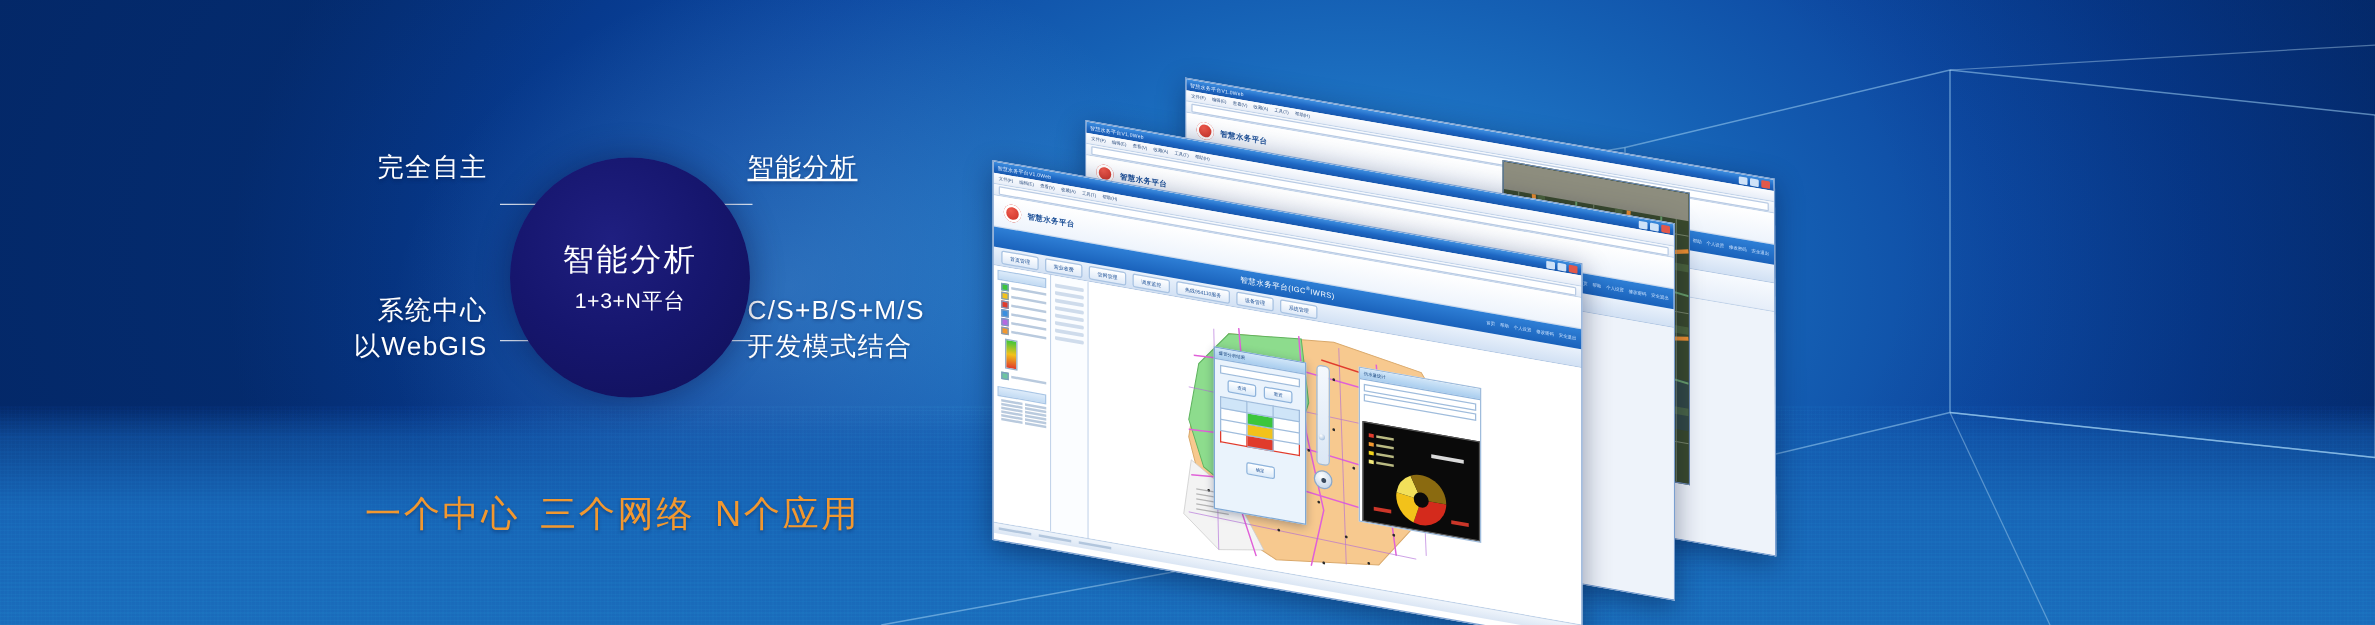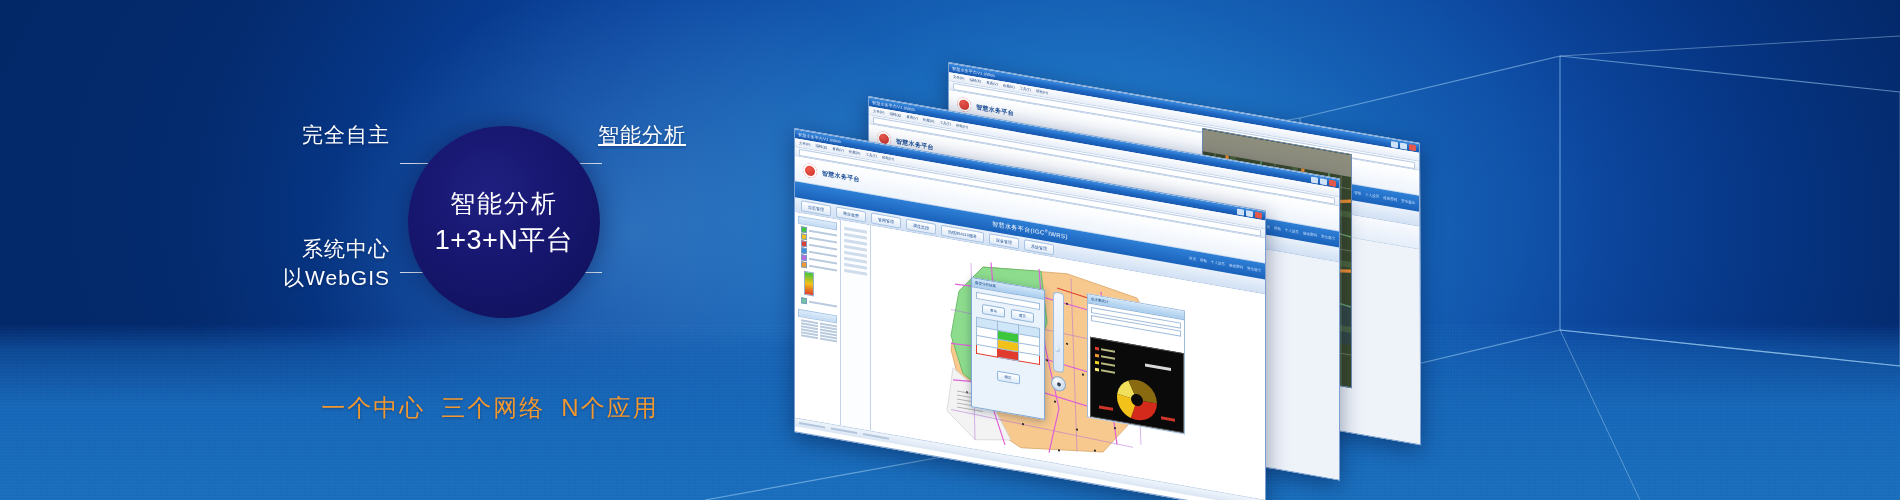--- a/index.html
+++ b/index.html
@@ -52,21 +52,21 @@
     border-radius:50%;
     background:radial-gradient(circle at 42% 34%, #1f1f80 0%, #16166e 48%, #101058 100%);
     box-shadow:0 0 26px rgba(6,14,60,.45);
     display:flex;flex-direction:column;align-items:center;justify-content:center;
     color:#fff;text-align:center;
   }
   .core-cn{font-size:25px;letter-spacing:2px;line-height:1;margin-bottom:11px;font-weight:400;}
   .core-en{font-size:30px;line-height:1;letter-spacing:.5px;white-space:nowrap;margin-bottom:9px;}
   .core-en .reg{font-size:15px;vertical-align:super;letter-spacing:0;}
   .core-en .gap{display:inline-block;width:11px;}
-  .core-sub{font-size:27px;line-height:1;letter-spacing:.5px;white-space:nowrap;}
+  .core-sub{font-size:17px;line-height:1;letter-spacing:.5px;white-space:nowrap;}
 
   .lbl{
     position:absolute;color:#ffffff;font-size:21px;line-height:29px;
     letter-spacing:1px;white-space:nowrap;
     text-shadow:0 1px 3px rgba(0,22,70,.45);
   }
   .lbl.right-align{text-align:right;}
   .lbl.left-align{text-align:left;}
 
   .lbl-tl{left:190px;top:120px;width:200px;}
@@ -75,21 +75,21 @@
   .lbl-br{left:598px;top:234px;width:220px;}
 
   .connector{position:absolute;height:1px;background:rgba(255,255,255,.82);}
   .c-tl{left:400px;top:163px;width:64px;}
   .c-bl{left:400px;top:272px;width:64px;}
   .c-tr{left:540px;top:163px;width:62px;}
   .c-br{left:540px;top:272px;width:62px;}
 
   .tagline{
     position:absolute;left:180px;top:392px;width:620px;text-align:center;
-    color:#f2982f;font-size:24px;letter-spacing:2px;white-space:nowrap;
+    color:#f2982f;font-size:29px;letter-spacing:2px;white-space:nowrap;
     text-shadow:0 1px 3px rgba(0,24,74,.40);
   }
   .tagline .sp{display:inline-block;width:16px;}
 
   
   .stack{position:absolute;left:780px;top:0;width:720px;height:430px;}
   .win{
     position:absolute;background:#fff;
     border:1px solid #7a9fd0;
     box-shadow:0 6px 22px rgba(0,14,52,.42);
@@ -269,20 +269,24 @@
 
     <div class="lbl right-align lbl-bl">
       <div>系统中心</div>
       <div>以WebGIS</div>
     </div>
 
     <div class="lbl left-align lbl-tr">
       <div>智能分析</div>
     </div>
 
+    <div class="lbl left-align lbl-br">
+      <div>C/S+B/S+M/S</div>
+      <div>开发模式结合</div>
+    </div>
 
     <div class="core-circle">
       <div class="core-cn">智能分析</div>
       <div class="core-sub">1+3+N平台</div>
     </div>
 
     <div class="tagline"><span>一个中心</span><span class="sp"></span><span>三个网络</span><span class="sp"></span><span>N个应用</span></div>
   </div>
 
   <div class="stack">

